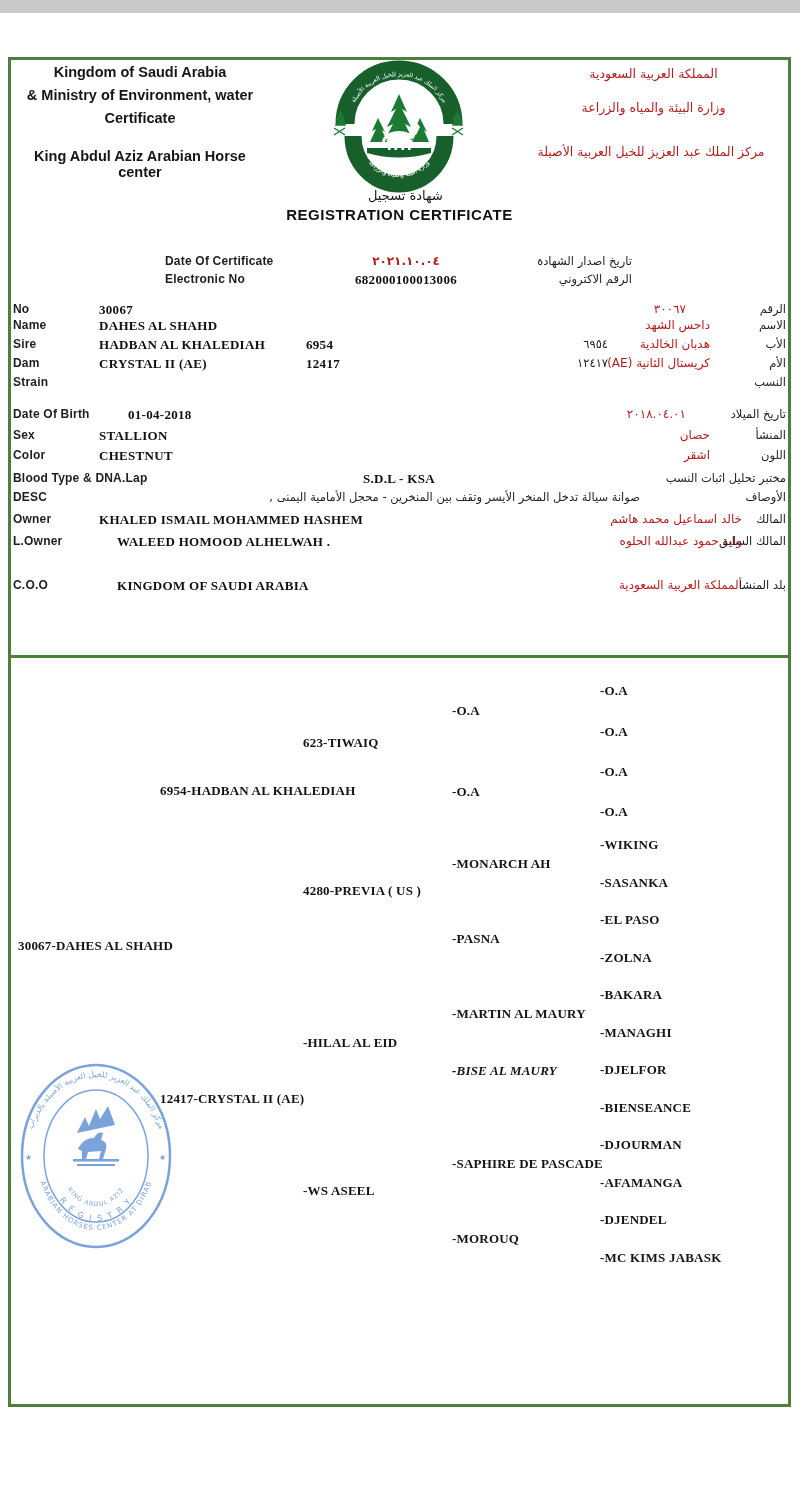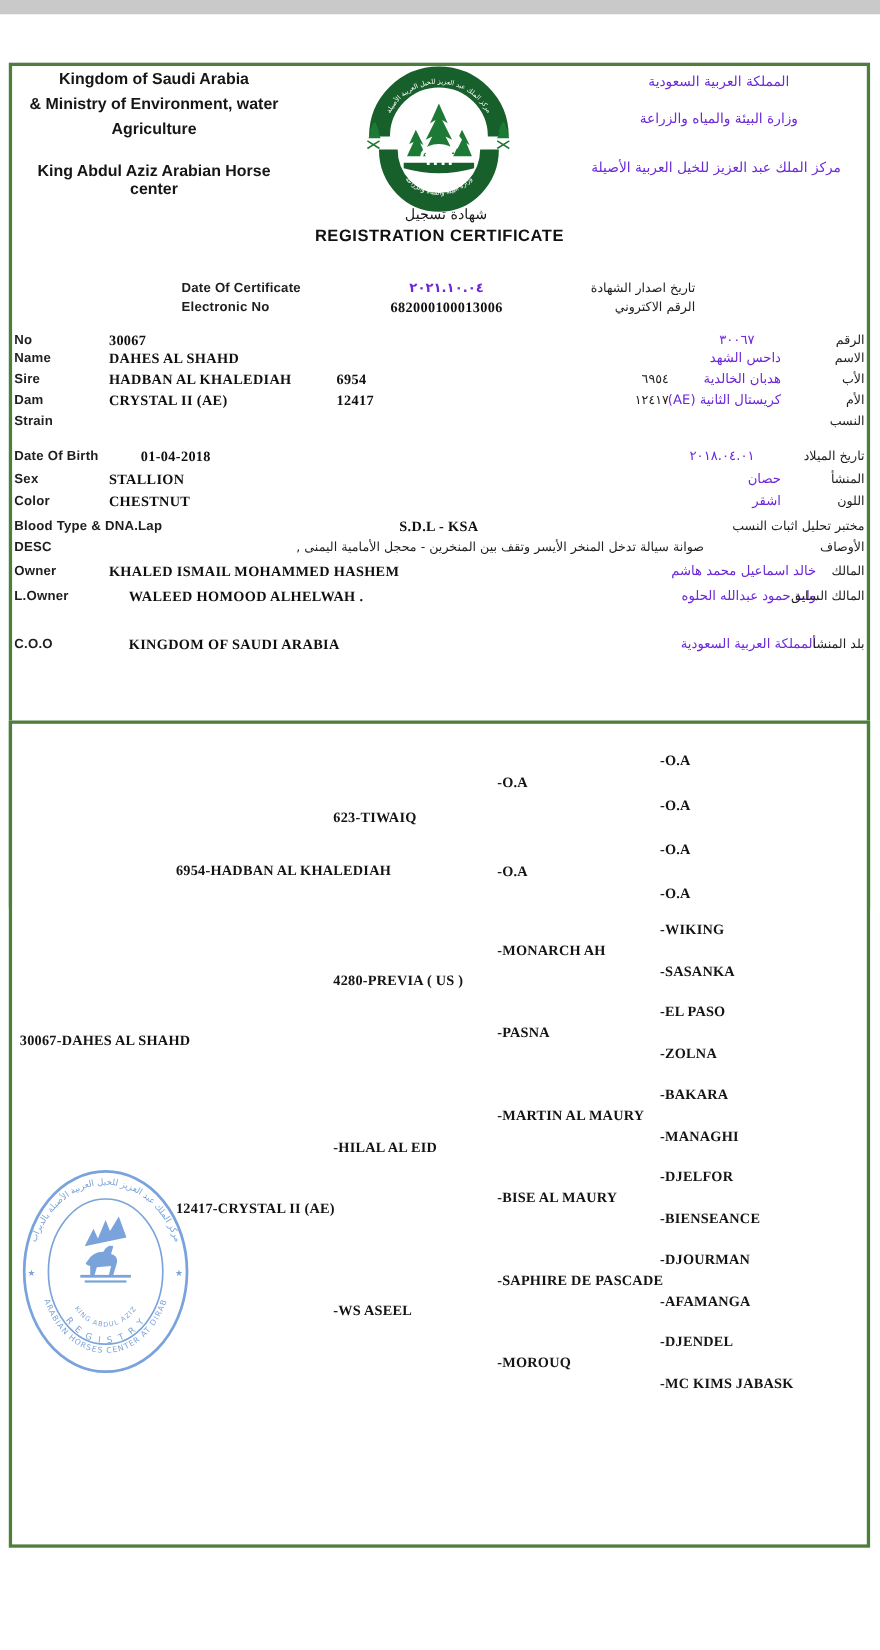--- a/index.html
+++ b/index.html
@@ -5,21 +5,21 @@
   html,body{margin:0;padding:0;background:#fff;}
   body{position:relative;width:800px;height:1500px;font-family:"Liberation Sans",sans-serif;}
   .band{position:absolute;left:0;top:0;width:800px;height:13px;background:#c9c9c9;}
   .box{position:absolute;left:8px;width:783px;border:3px solid #4e7e3c;box-sizing:border-box;background:#fff;}
   #box1{top:57px;height:768px;}
   #box2{top:655px;height:752px;}
   .row{position:absolute;left:0;right:0;height:18px;}
   .row span{position:absolute;white-space:nowrap;}
   .lbl{font:700 12px "Liberation Sans",sans-serif;color:#1e1e1e;letter-spacing:.2px;}
   .val{font:700 13px "Liberation Serif",serif;color:#101010;letter-spacing:.3px;}
-  .ar{font:12px "DejaVu Sans",sans-serif;color:#6d28d9;direction:rtl;unicode-bidi:plaintext;}
+  .ar{font:12px "DejaVu Sans",sans-serif;color:#b91c1c;direction:rtl;unicode-bidi:plaintext;}
   .arsm{font:11.5px "DejaVu Sans",sans-serif;color:#1e1e1e;direction:rtl;unicode-bidi:plaintext;}
   .p-lbl{left:2px;text-align:center;}
   .p-val{left:88px;}
   .p-val-dob{left:117px;}
   .p-val-ind{left:106px;}
   .p-num{left:295px;}
   .p-arnum{right:180px;}
   .p-arval{right:78px;}
   .p-arvalnum{right:102px;}
   .p-arval-own{right:46px;}
@@ -38,21 +38,21 @@
 </style>
 </head>
 <body>
 
 <div class="band"></div>
 
 <div class="box" id="box1">
 
   <div class="hline" style="left:4px;top:4px;width:250px;">Kingdom of Saudi Arabia</div>
   <div class="hline" style="left:4px;top:27px;width:250px;">&amp; Ministry of Environment, water</div>
-  <div class="hline" style="left:4px;top:50px;width:250px;">Agriculture</div>
+  <div class="hline" style="left:4px;top:50px;width:250px;">Certificate</div>
   <div class="hline" style="left:4px;top:88px;width:250px;">King Abdul Aziz Arabian Horse center</div>
 
   <div class="haline ar" style="left:520px;top:6px;width:245px;font-size:12.5px;">المملكة العربية السعودية</div>
   <div class="haline ar" style="left:520px;top:40px;width:245px;font-size:12.5px;">وزارة البيئة والمياه والزراعة</div>
   <div class="haline ar" style="left:505px;top:84px;width:270px;font-size:12.5px;">مركز الملك عبد العزيز للخيل العربية الأصيلة</div>
 
   <svg viewBox="0 0 132 136" style="position:absolute;left:322px;top:0;width:132px;height:136px;">
     <defs>
       <path id="lg-top" d="M 16,66 A 50,50 0 0 1 116,66" fill="none"></path>
       <path id="lg-bot" d="M 24,72 A 42,45 0 0 0 108,72" fill="none"></path>
@@ -193,21 +193,21 @@
   <div class="ped" style="left:292px;top:77px;">623-TIWAIQ</div>
   <div class="ped" style="left:292px;top:225px;">4280-PREVIA ( US )</div>
   <div class="ped" style="left:292px;top:377px;">-HILAL AL EID</div>
   <div class="ped" style="left:292px;top:525px;">-WS ASEEL</div>
 
   <div class="ped" style="left:441px;top:45px;">-O.A</div>
   <div class="ped" style="left:441px;top:126px;">-O.A</div>
   <div class="ped" style="left:441px;top:198px;">-MONARCH AH</div>
   <div class="ped" style="left:441px;top:273px;">-PASNA</div>
   <div class="ped" style="left:441px;top:348px;">-MARTIN AL MAURY</div>
-  <div class="ped" style="left:441px;top:423px;">-BISE AL MAURY</div>
+  <div class="ped" style="left:441px;top:405px;font-style:italic;">-BISE AL MAURY</div>
   <div class="ped" style="left:441px;top:498px;">-SAPHIRE DE PASCADE</div>
   <div class="ped" style="left:441px;top:573px;">-MOROUQ</div>
 
   <div class="ped" style="left:589px;top:25px;">-O.A</div>
   <div class="ped" style="left:589px;top:66px;">-O.A</div>
   <div class="ped" style="left:589px;top:106px;">-O.A</div>
   <div class="ped" style="left:589px;top:146px;">-O.A</div>
   <div class="ped" style="left:589px;top:179px;">-WIKING</div>
   <div class="ped" style="left:589px;top:217px;">-SASANKA</div>
   <div class="ped" style="left:589px;top:254px;">-EL PASO</div>

